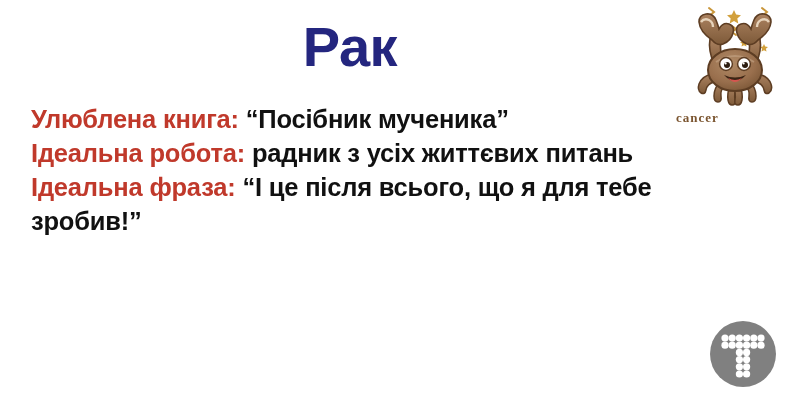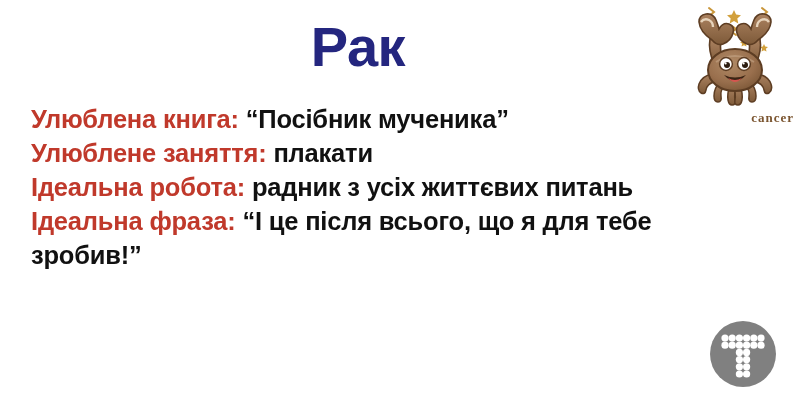--- a/index.html
+++ b/index.html
@@ -15,21 +15,21 @@
     position: relative;
     width: 800px;
     height: 400px;
     background: #ffffff;
     overflow: hidden;
   }
 
   
   #slide-title {
     position: absolute;
-    left: 8px;
+    left: 0;
     top: 18px;
     width: 700px;
     text-align: center;
     font-family: "Liberation Sans", sans-serif;
     font-weight: bold;
     font-size: 56px;
     line-height: 1.05;
     letter-spacing: -0.5px;
     color: #24267f;
     white-space: nowrap;
@@ -67,21 +67,21 @@
     top: 2px;
     width: 118px;
     height: 140px;
   }
   #zodiac svg { display: block; }
   #zodiac-caption {
     position: absolute;
     left: 0;
     top: 108px;
     width: 118px;
-    text-align: right;
+    text-align: left;
     font-family: "Liberation Serif", serif;
     font-weight: bold;
     font-size: 13px;
     letter-spacing: 1px;
     color: #7b5530;
     text-shadow: 0 1px 0 rgba(255,255,255,0.85);
   }
 
   
   #brand-logo {
@@ -100,24 +100,20 @@
   <div id="slide-title">Рак</div>
 
   <div id="facts">
 
 
     <div class="fact-line">
       <span class="fact-label">Улюблена книга:</span>
       <span class="fact-value">“Посібник мученика”</span>
     </div>
 
-    <div class="fact-line">
-      <span class="fact-label">Улюблене заняття:</span>
-      <span class="fact-value">плакати</span>
-    </div>
 
     <div class="fact-line">
       <span class="fact-label">Ідеальна робота:</span>
       <span class="fact-value">радник з усіх життєвих питань</span>
     </div>
 
     <div class="fact-line">
       <span class="fact-label">Ідеальна фраза:</span>
       <span class="fact-value">“І це після всього, що я для тебе зробив!”</span>
     </div>

